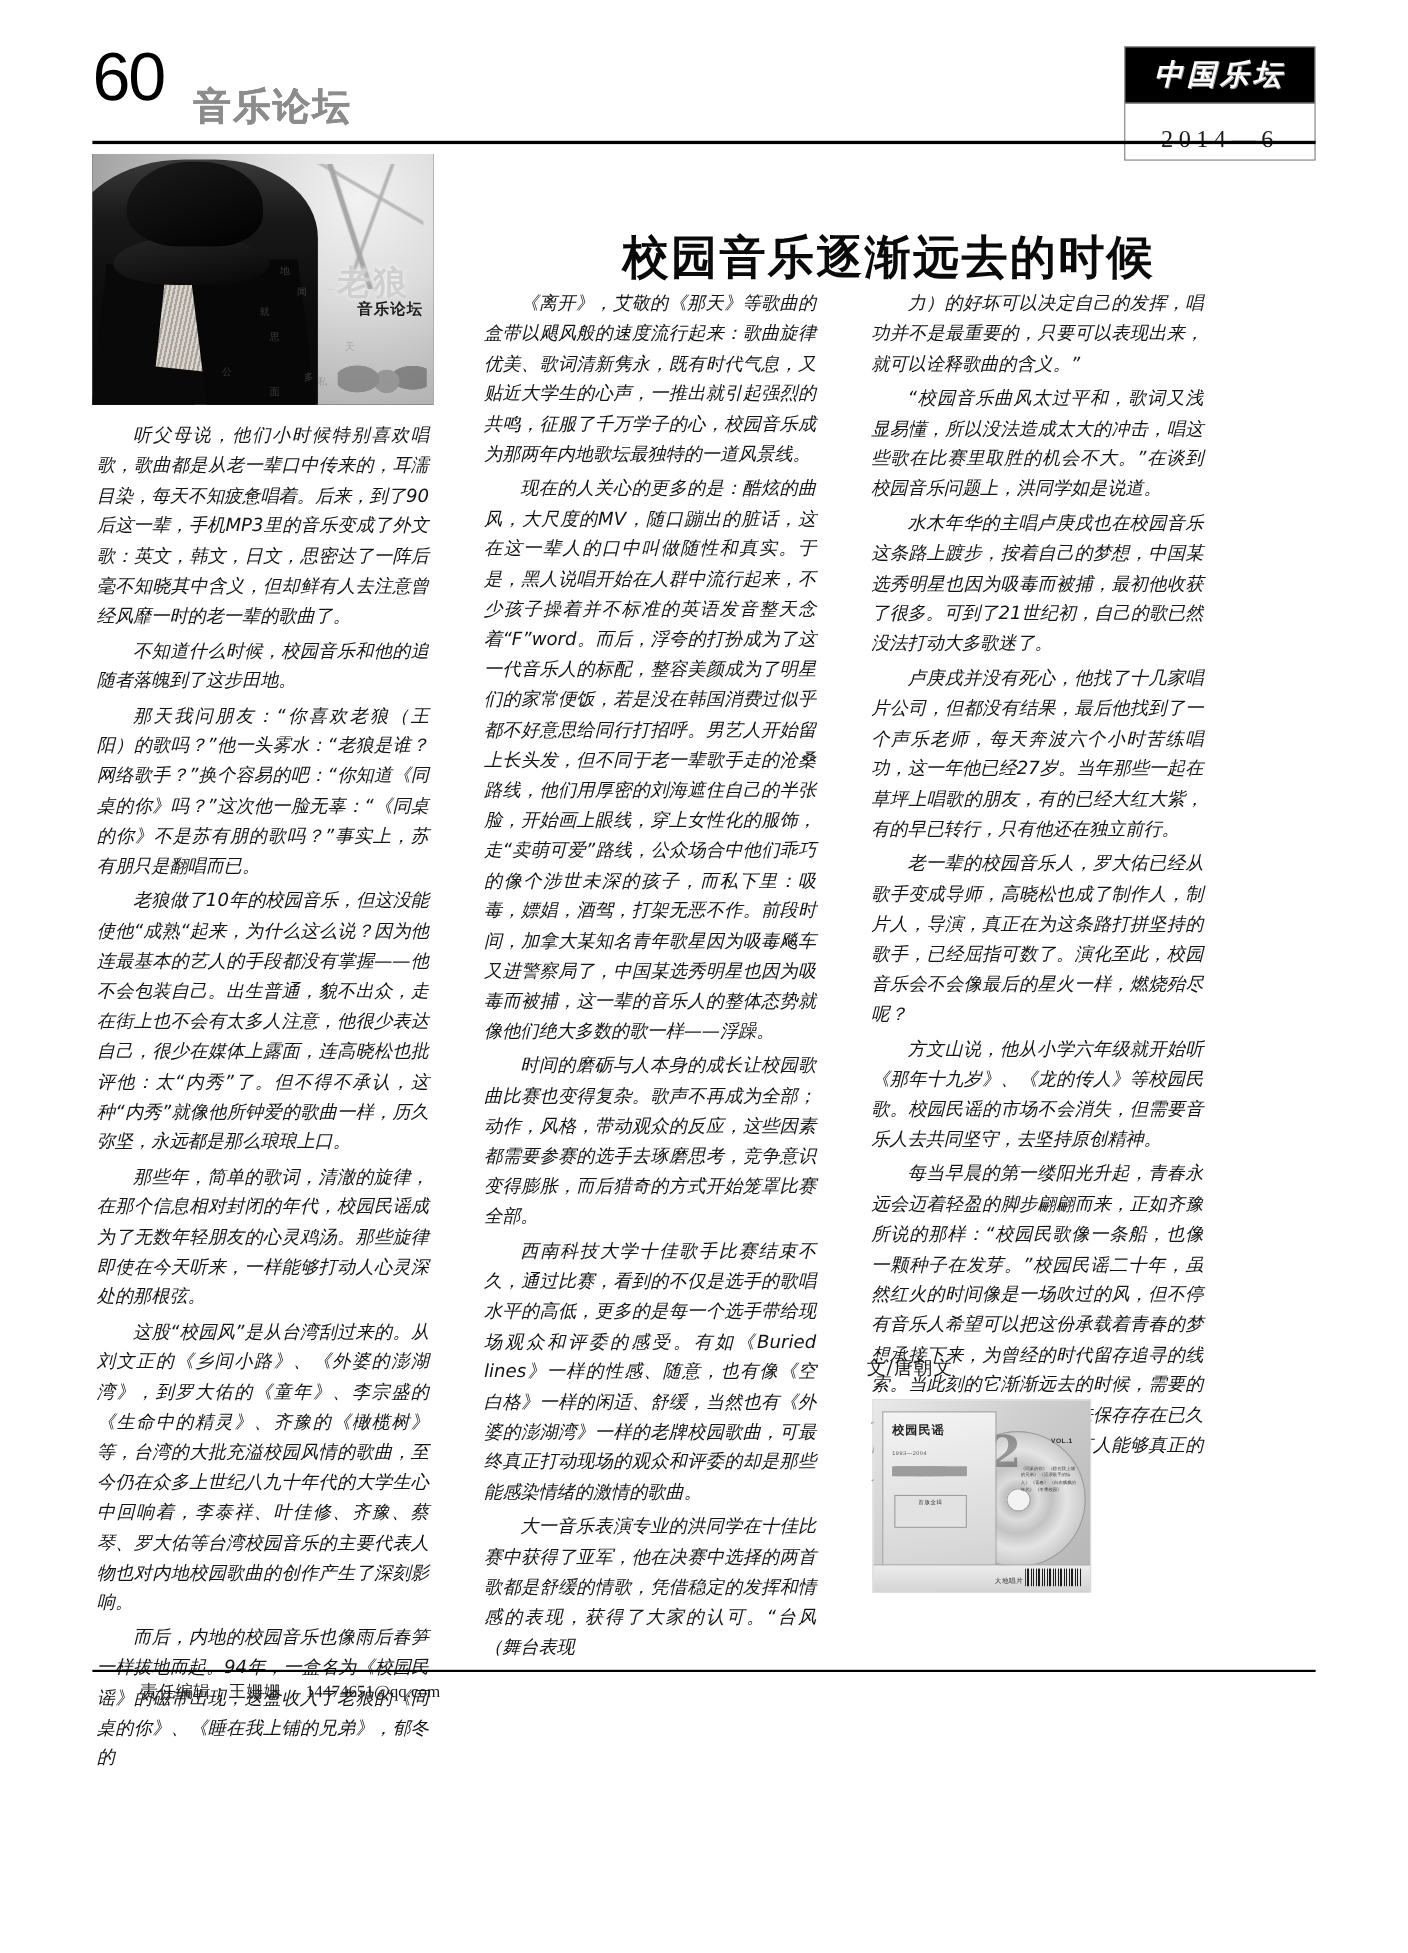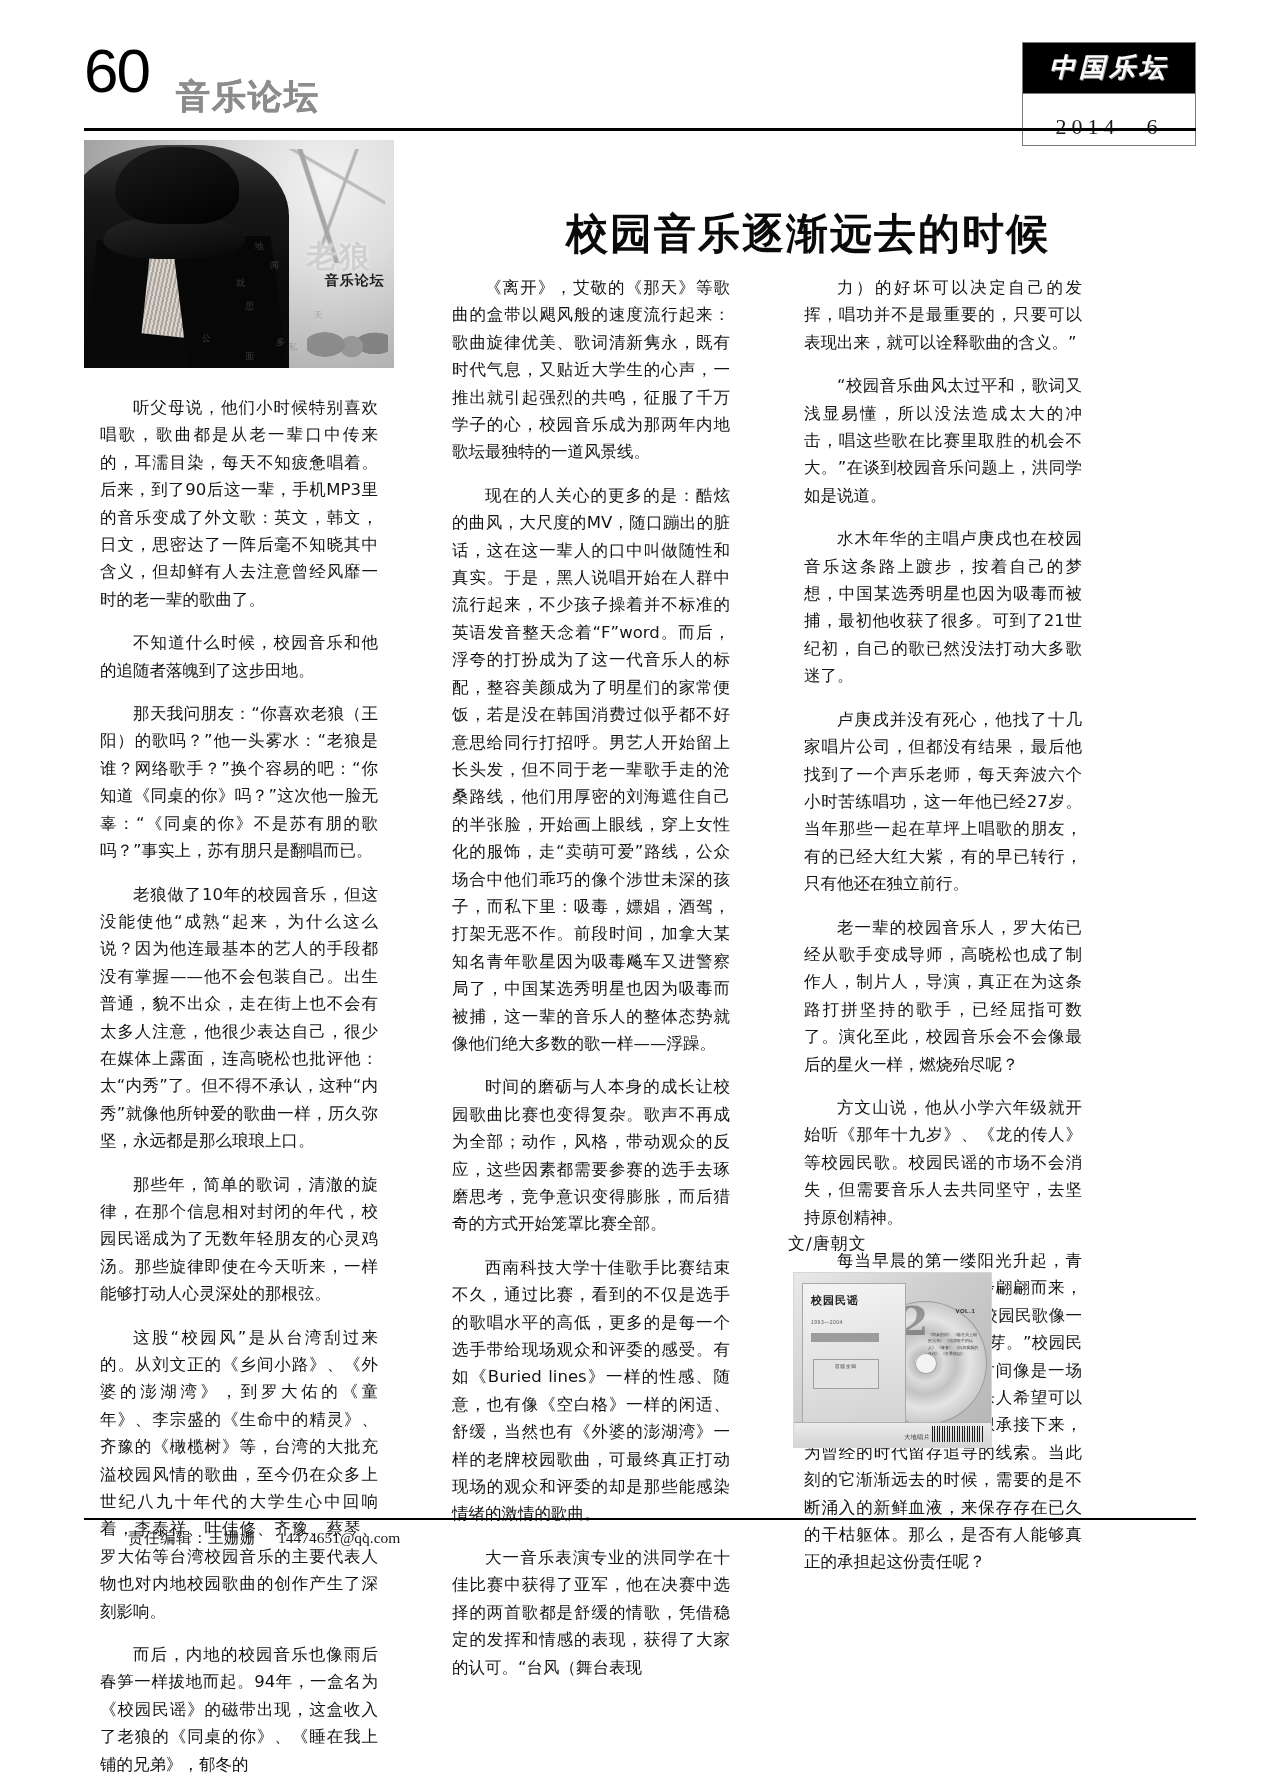--- a/index.html
+++ b/index.html
@@ -251,22 +251,23 @@
     position: absolute;
     width: 310px;
     font-family: "DejaVu Sans", "Liberation Sans", sans-serif;
     font-size: 16.5px;
     line-height: 27.4px;
     color: #141414;
     text-align: justify;
     text-justify: inter-ideograph;
   }
   .col p {
-    margin: 16px;
+    margin: 4px;
     text-indent: 2em;
+    font-style: italic;
   }
   #col1 { left: 84px;  top: 378px; height: 1100px; }
   #col2 { left: 436px; top: 258px; height: 1220px; }
   #col3 { left: 788px; top: 258px; height: 960px; }
 
   .byline {
     position: absolute;
     left: 788px;
     top: 1232px;
     width: 310px;

